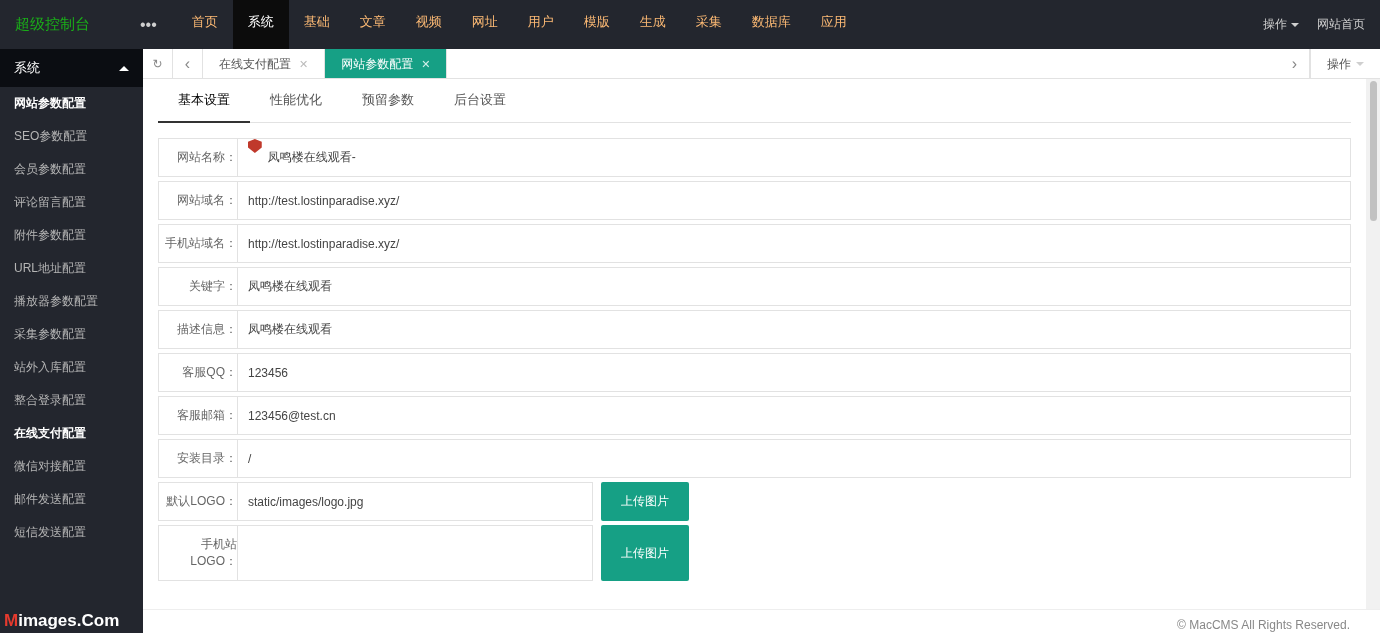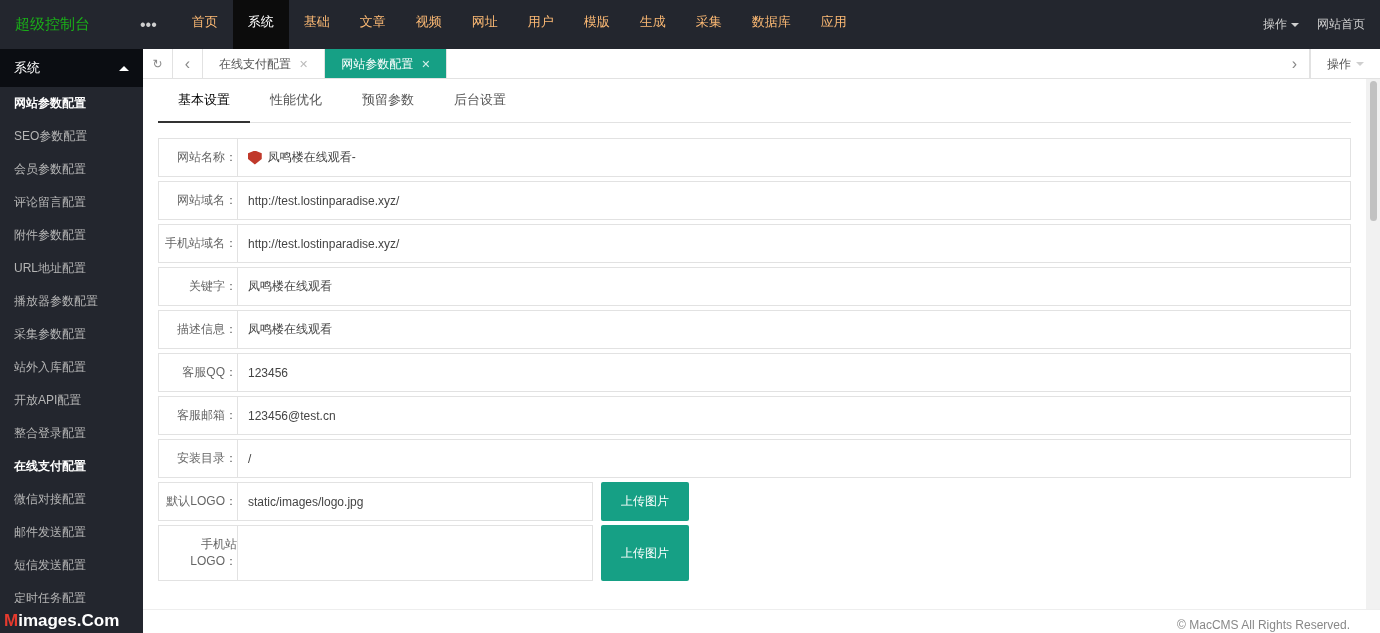--- a/index.html
+++ b/index.html
@@ -32,21 +32,21 @@
 .tab-right { margin-left: auto; display: flex; }
 .tab-op { padding: 0 16px; line-height: 30px; border-left: 1px solid #e2e2e2; display: flex; align-items: center; gap: 5px; cursor: pointer; color: #555; }
 .content-wrap { flex: 1; display: flex; overflow: hidden; }
 .content { flex: 1; padding: 0 15px 0 15px; overflow-y: auto; }
 .subtabs { display: flex; border-bottom: 1px solid #e2e2e2; margin: 0 0 0 0; }
 .subtabs a { padding: 12px 20px; color: #555; text-decoration: none; font-size: 13px; cursor: pointer; }
 .subtabs a.active { color: #000; border-bottom: 2px solid #333; margin-bottom: -1px; }
 .form-area { padding: 15px 0; }
 .form-row { display: flex; margin-bottom: 4px; }
 .form-label { width: 80px; border: 1px solid #e2e2e2; text-align: right; padding: 10px 0; color: #666; font-size: 12px; background: #fff; }
-.form-input-wrap { flex: 1; border: 1px solid #e2e2e2; border-left: none; padding: 0 10px; display: flex; align-items: center; gap: 6px; }
+.form-input-wrap { flex: 1; border: 1px solid #e2e2e2; border-left: none; padding: 0 10px; display: flex; gap: 6px; }
 .form-input-wrap input { border: none; outline: none; width: 100%; padding: 10px 0; font-size: 12px; color: #444; background: transparent; }
 .form-input-wrap.short { flex: none; width: 355px; }
 .btn-upload { background: #16a085; color: #fff; border: none; padding: 9px 20px; margin-left: 8px; font-size: 12px; cursor: pointer; border-radius: 2px; }
 .scrollbar-track { width: 14px; background: #f1f1f1; }
 .scroll-thumb { width: 7px; height: 140px; background: #c1c1c1; border-radius: 4px; margin: 2px auto 0; }
 .footer { height: 30px; line-height: 30px; text-align: right; padding: 0 30px; color: #888; font-size: 12px; border-top: 1px solid #eee; background: #fff; }
 .shield-ico { display: inline-block; width: 14px; height: 14px; background: #c0392b; clip-path: polygon(50% 0,100% 20%,100% 60%,50% 100%,0 60%,0 20%); }
 .refresh-ico::before { content: "↻"; }
 .chev-left::before { content: "‹"; font-size: 16px; }
 .chev-right::before { content: "›"; font-size: 16px; }
@@ -89,27 +89,25 @@
     <div class="sidebar-list" id="sidebar-list">
         <a class="active">网站参数配置</a>
         <a>SEO参数配置</a>
         <a>会员参数配置</a>
         <a>评论留言配置</a>
         <a>附件参数配置</a>
         <a>URL地址配置</a>
         <a>播放器参数配置</a>
         <a>采集参数配置</a>
         <a>站外入库配置</a>
-        <a>开放API配置</a>
         <a>整合登录配置</a>
         <a class="active">在线支付配置</a>
         <a>微信对接配置</a>
         <a>邮件发送配置</a>
         <a>短信发送配置</a>
-        <a>定时任务配置</a>
       </div>
     <div class="sidebar-foot">
       <span class="m">M</span><span>images.Com</span>
     </div>
   </div>
 
   <div class="main">
     <div class="tabbar">
       <div class="tab-ctl refresh-ico"></div>
       <div class="tab-ctl chev-left"></div>

